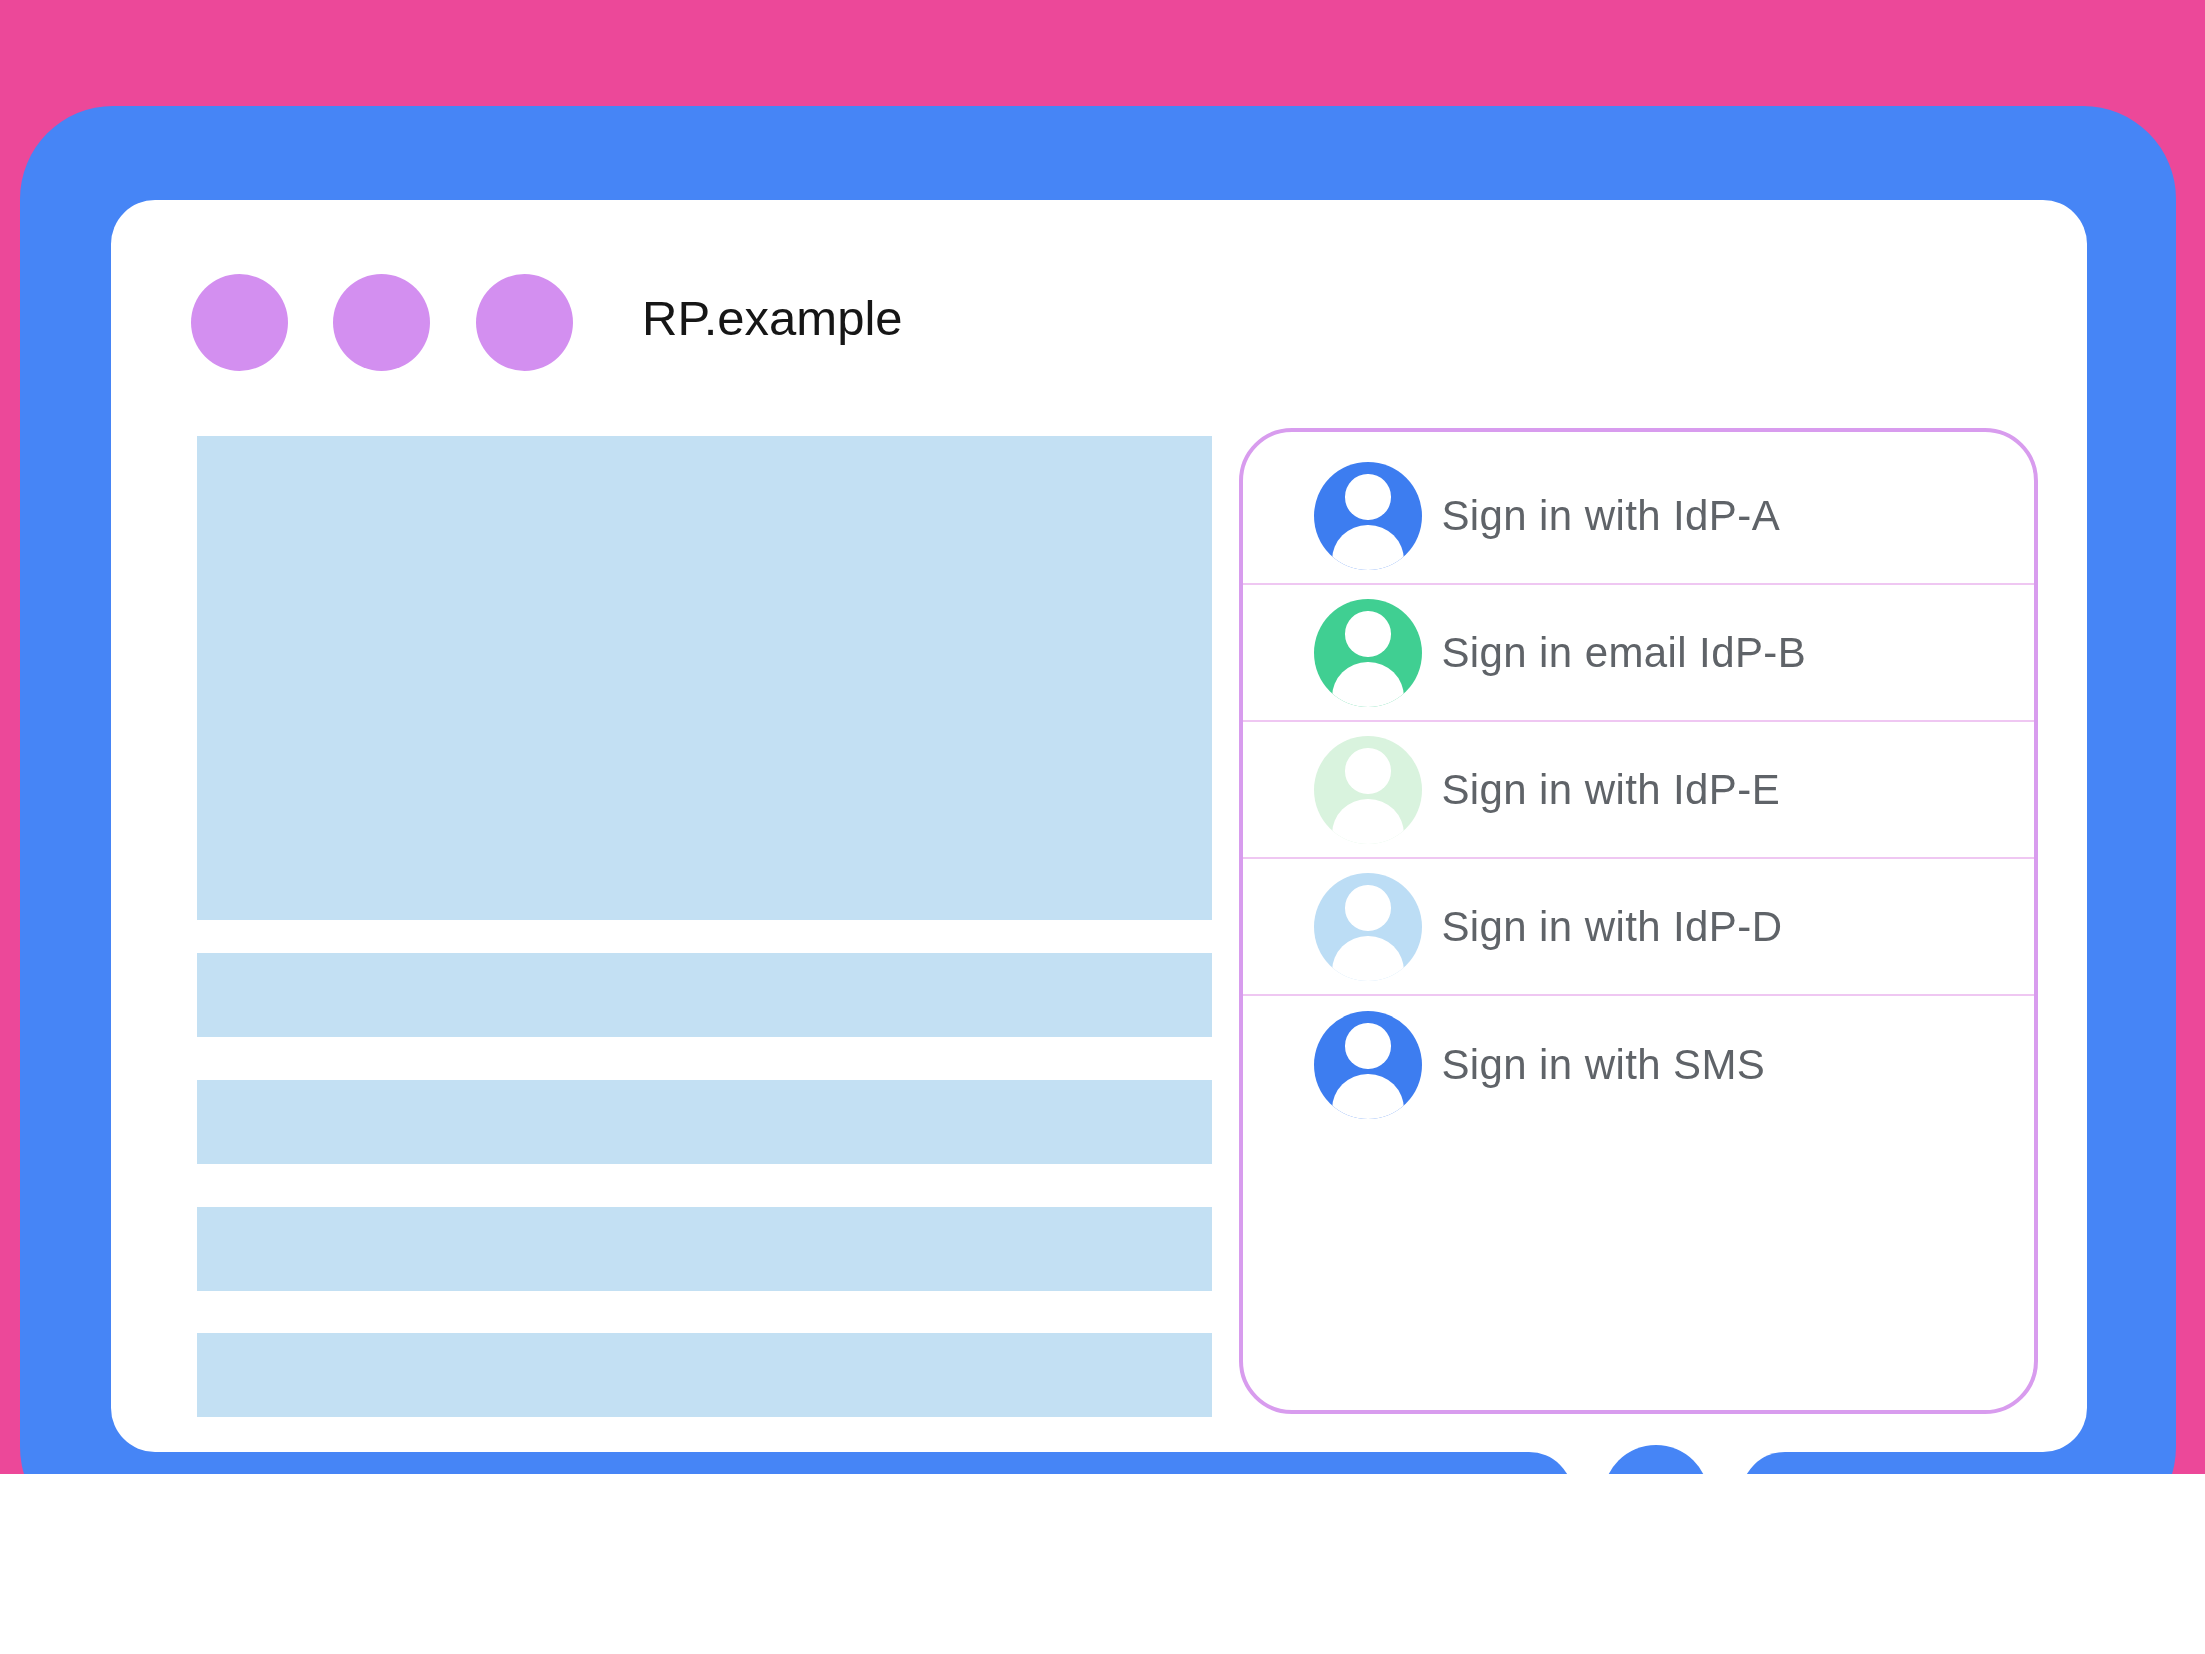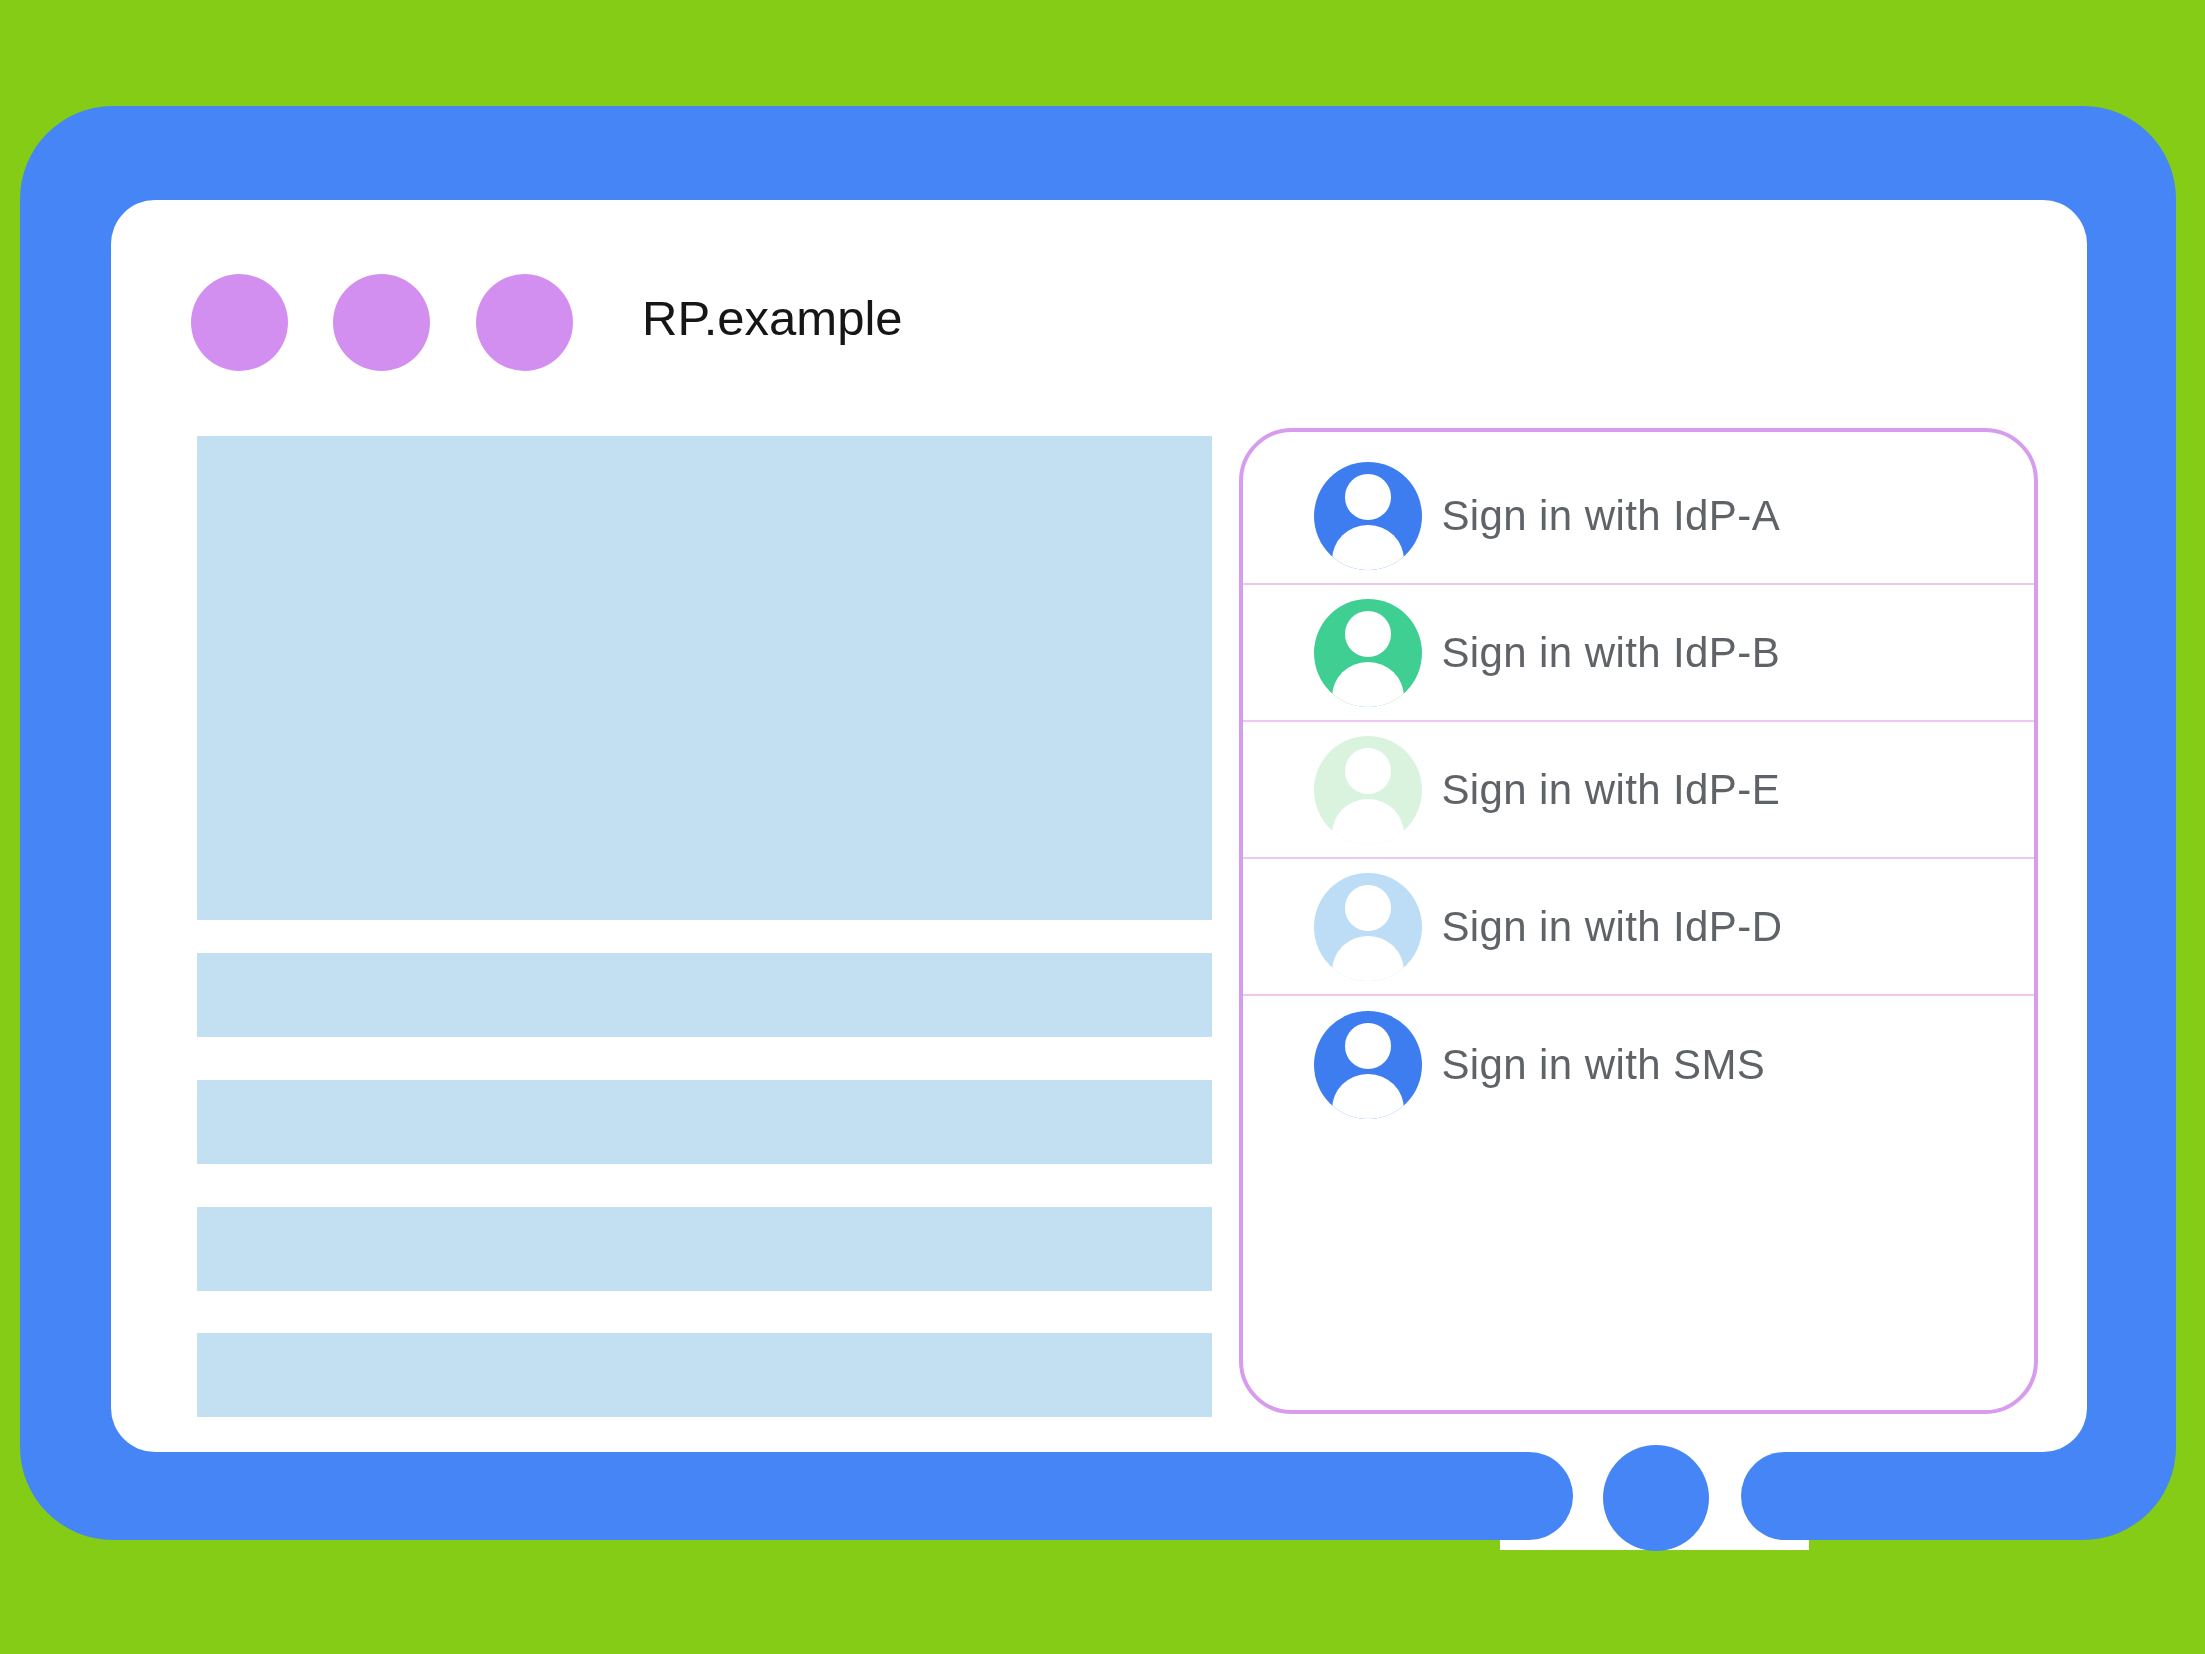--- a/index.html
+++ b/index.html
@@ -1,21 +1,21 @@
 <!DOCTYPE html>
 <html style="font-size:14px"><head>
 <meta charset="utf-8">
 <style>
   html, body { margin: 0; padding: 0; background: #ffffff; }
   * { box-sizing: border-box; }
   .canvas {
     position: relative;
     width: 2206px;
-    height: 1654px;
-    background: #84cc16;
+    height: 1474px;
+    background: #ec4899;
     overflow: hidden;
     font-family: "Liberation Sans", sans-serif;
   }
 
   
   .device-frame {
     position: absolute;
     left: 20px; top: 106px;
     width: 2156px; height: 1434px;
     background: #4685F6;
@@ -171,21 +171,21 @@
         <span class="avatar-torso"></span>
       </span>
       <span class="signin-label">Sign in with IdP-A</span>
     </div>
 
     <div class="signin-option">
       <span class="avatar" style="background: rgb(64, 207, 146);">
         <span class="avatar-head"></span>
         <span class="avatar-torso"></span>
       </span>
-      <span class="signin-label">Sign in with IdP-B</span>
+      <span class="signin-label">Sign in email IdP-B</span>
     </div>
 
 
     <div class="signin-option">
       <span class="avatar" style="background: rgb(217, 243, 222);">
         <span class="avatar-head"></span>
         <span class="avatar-torso"></span>
       </span>
       <span class="signin-label">Sign in with IdP-E</span>
     </div>

